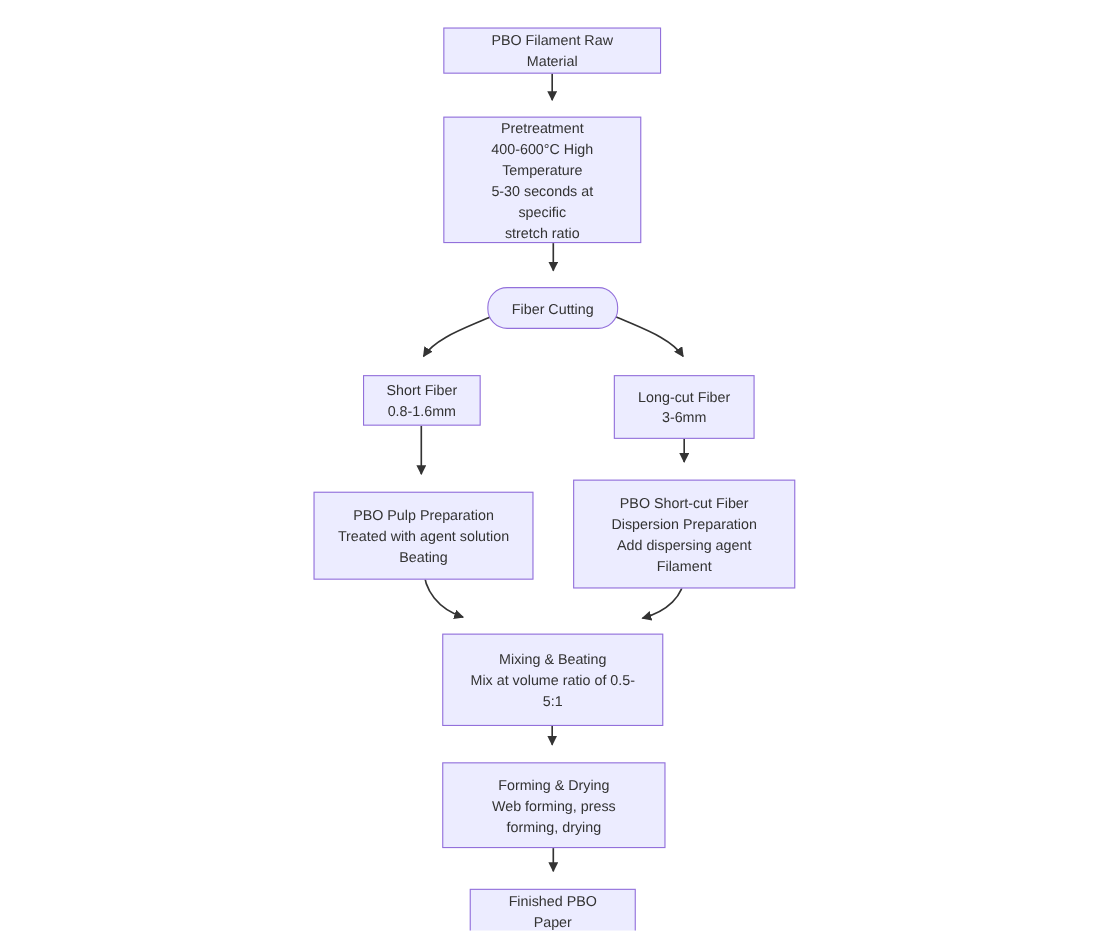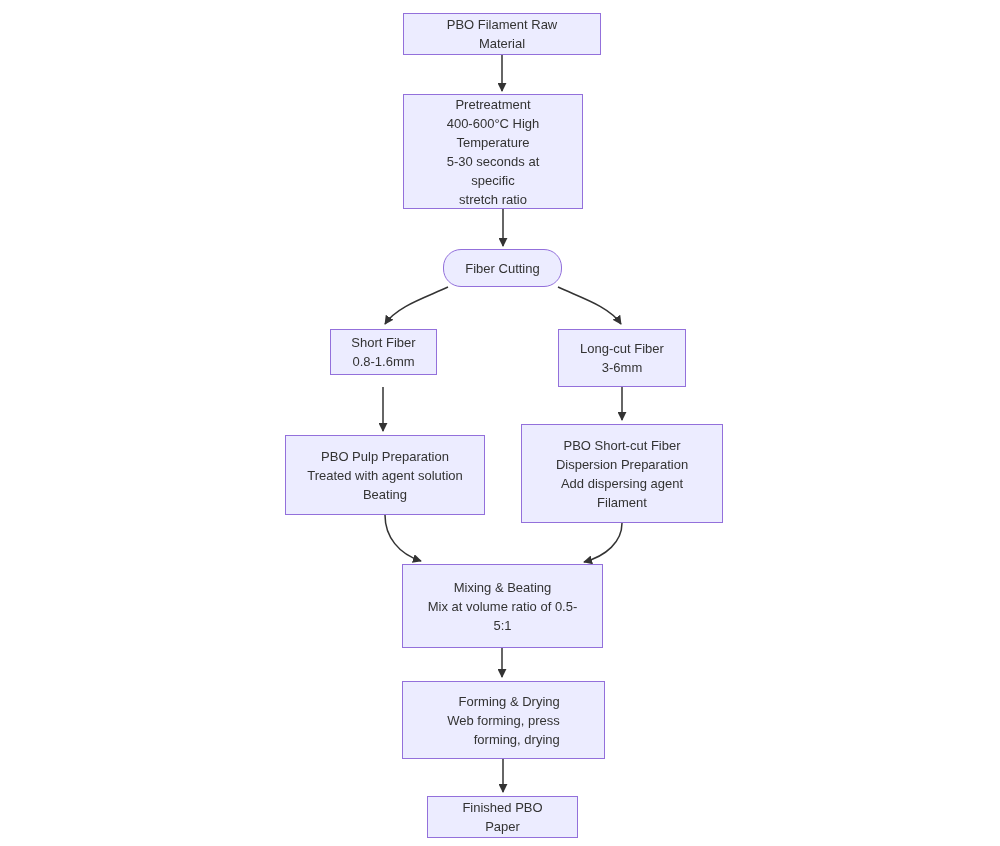--- a/index.html
+++ b/index.html
@@ -28,30 +28,31 @@
     border: 1px solid var(--node-border);
     color: var(--text);
     display: flex;
     align-items: center;
     justify-content: center;
     text-align: center;
     white-space: pre-line;
     font-size: 13px;
     line-height: 19px;
     padding: 2px 20px;
+    margin-top: 12px;
   }
   .n-raw        { left: 403px; top:  13px; width: 198px; height:  42px; }
   .n-pretreat   { left: 403px; top:  94px; width: 180px; height: 115px; }
   .n-cutting    { left: 443px; top: 249px; width: 119px; height:  38px; border-radius: 18px; }
   .n-short      { left: 330px; top: 329px; width: 107px; height:  46px; }
   .n-long       { left: 558px; top: 329px; width: 128px; height:  58px; }
   .n-pulp       { left: 285px; top: 435px; width: 200px; height:  80px; }
   .n-dispersion { left: 521px; top: 424px; width: 202px; height:  99px; }
   .n-mixing     { left: 402px; top: 564px; width: 201px; height:  84px; }
-  .n-forming    { left: 402px; top: 681px; width: 203px; height:  78px; text-align: right; }
+  .n-forming    { left: 402px; top: 681px; width: 203px; height:  78px; }
   .n-finished   { left: 427px; top: 796px; width: 151px; height:  42px; }
 </style>
 </head>
 <body>
 
 <div class="canvas">
 
   <svg class="edges-layer" width="1000" height="846" viewBox="0 0 1000 846" aria-hidden="true">
     <defs>
       <marker id="arrow" viewBox="0 0 10 10" refX="9" refY="5" markerWidth="9" markerHeight="9" markerUnits="userSpaceOnUse" orient="auto-start-reverse">

